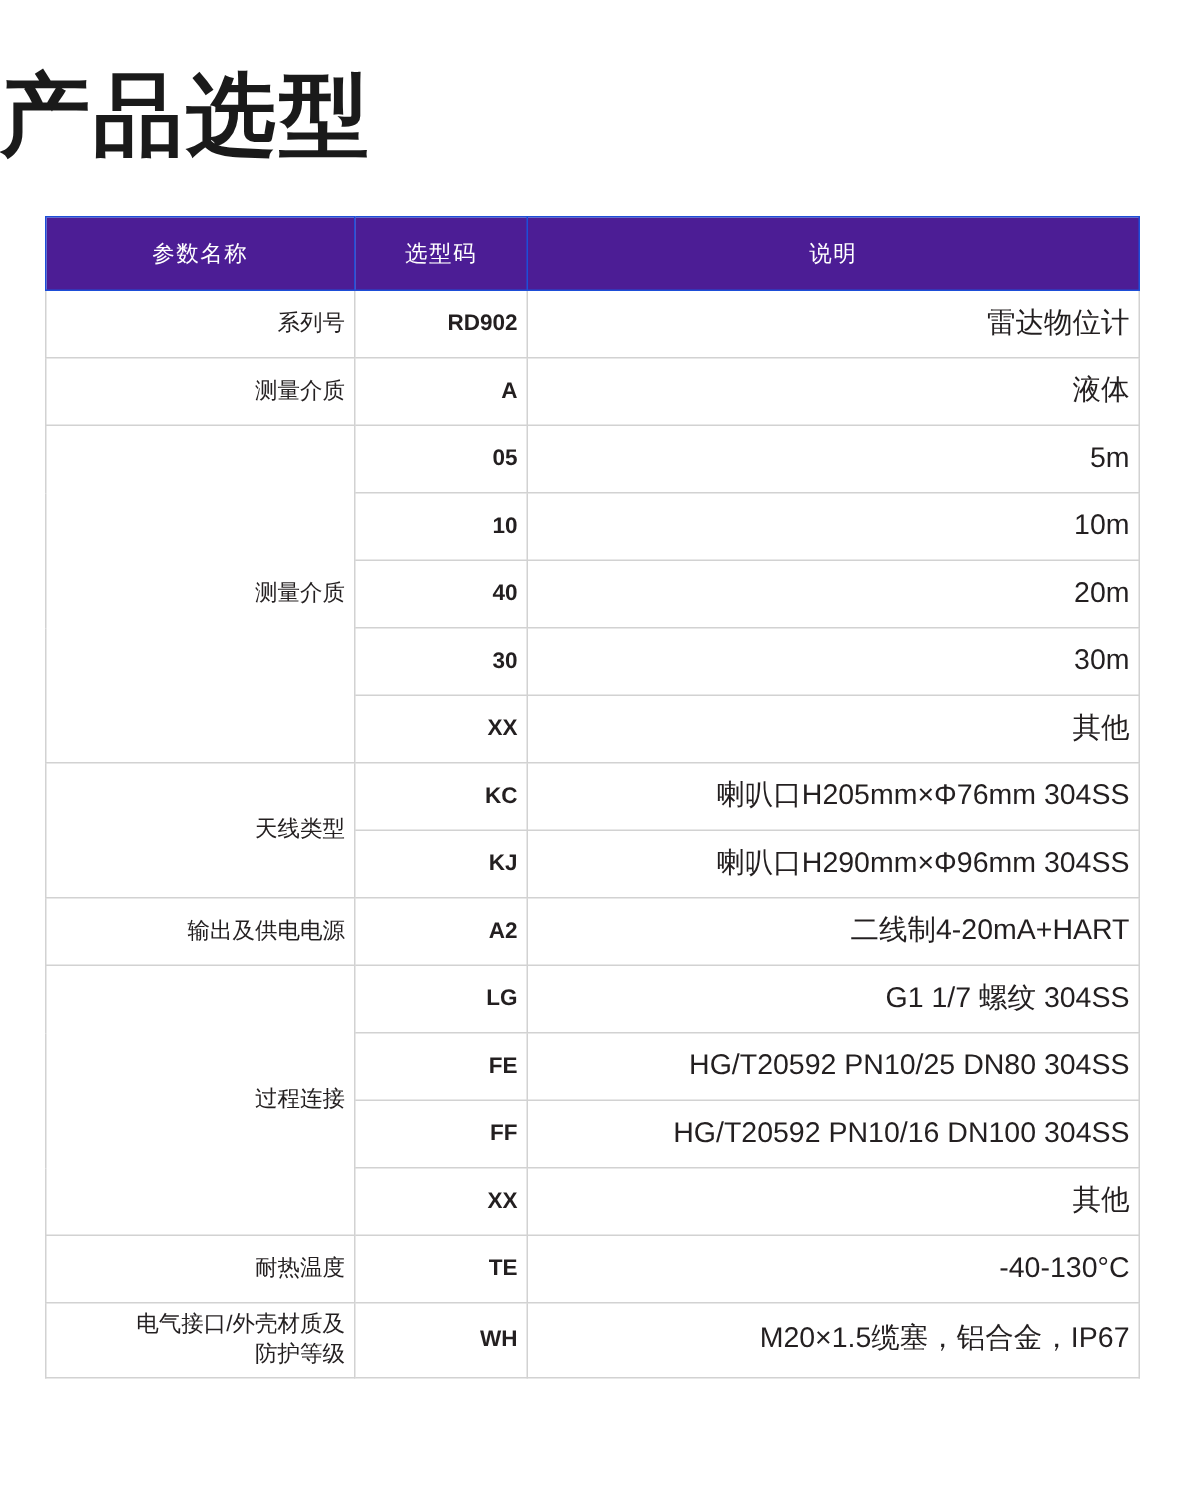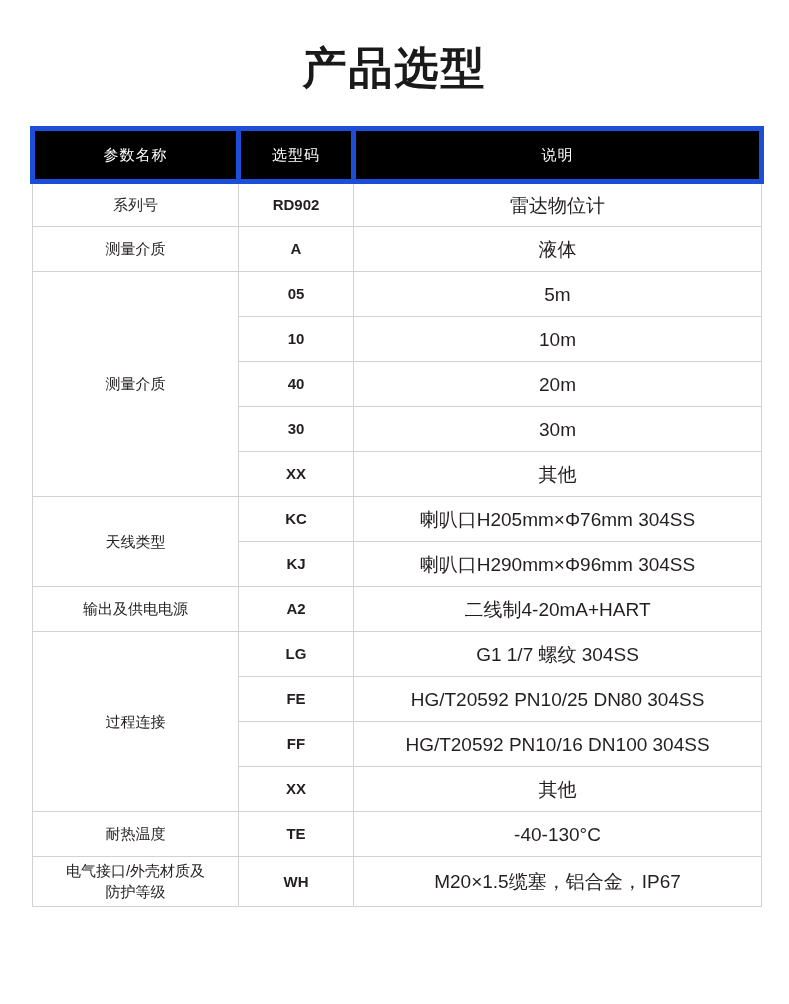--- a/index.html
+++ b/index.html
@@ -14,22 +14,21 @@
     color: #231f20;
     -webkit-font-smoothing: antialiased;
   }
   .page {
     width: 789px;
     height: 1004px;
     position: relative;
     box-sizing: border-box;
   }
   .page-title {
-    text-align: center;
-    font-size: 44px;
+    font-size: 60px;
     font-weight: bold;
     letter-spacing: 2px;
     color: #1a1a1a;
     padding-top: 44px;
     padding-bottom: 34px;
     line-height: 1.1;
   }
   .table-wrap {
     padding: 0 30px;
   }
@@ -37,32 +36,32 @@
     width: 729px;
     border-collapse: collapse;
     table-layout: fixed;
     font-size: 15px;
   }
   table.spec col.c1 { width: 206px; }
   table.spec col.c2 { width: 115px; }
   table.spec col.c3 { width: 408px; }
 
   table.spec th {
-    background: #000000;
+    background: #4c1d95;
     color: #ffffff;
     font-weight: normal;
     font-size: 15px;
     height: 46px;
-    border: 5px solid #1d4ed8;
+    border: 1px solid #1d4ed8;
     text-align: center;
     letter-spacing: 1px;
   }
   table.spec td {
     border: 1px solid #d2d2d2;
-    text-align: center;
+    text-align: right;
     height: 45px;
     padding: 4px 6px;
     color: #231f20;
     font-size: 15px;
     line-height: 1.35;
     vertical-align: middle;
     box-sizing: border-box;
   }
   table.spec td.name {
     font-size: 15px;

